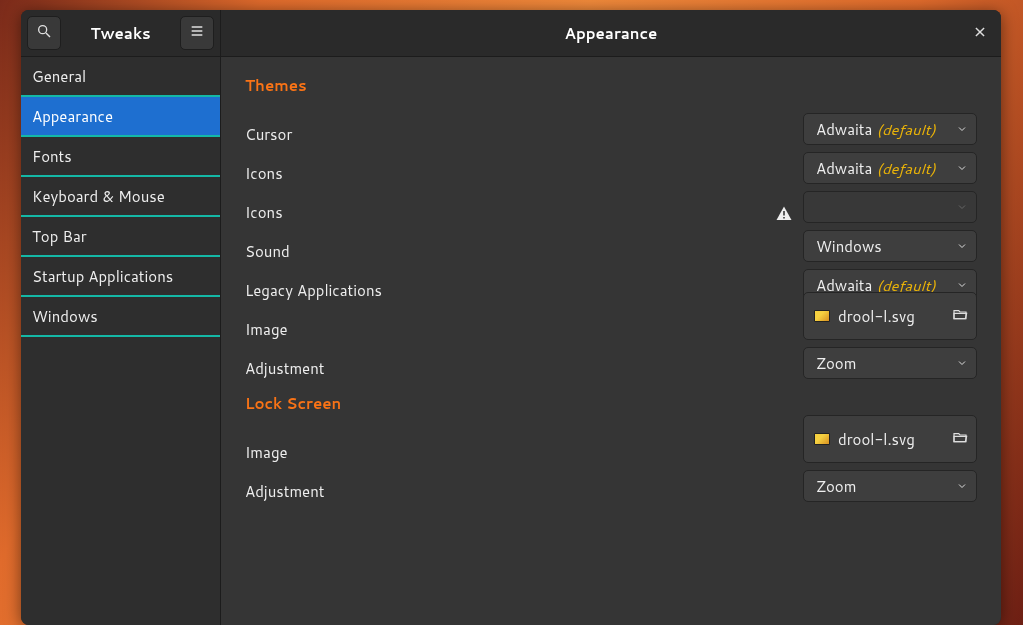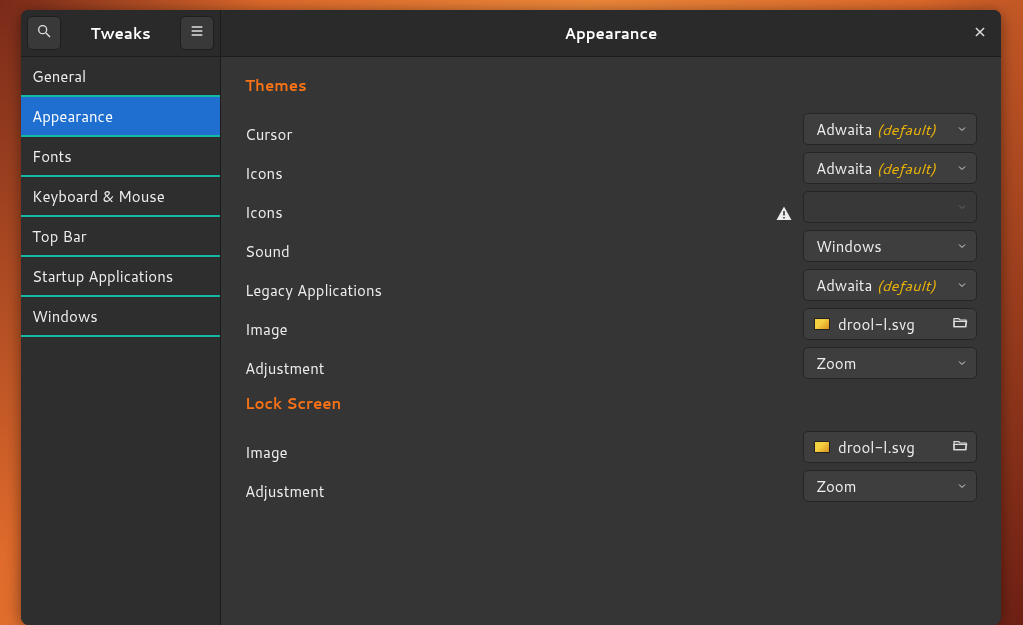--- a/index.html
+++ b/index.html
@@ -127,21 +127,21 @@
   background: #383838;
   color: #777;
   cursor: default;
 }
 .combo .val { flex: 1; white-space: nowrap; overflow: hidden; text-overflow: ellipsis; }
 .combo .suffix { font-style: italic; color: #eab308; }
 .combo.disabled .chev svg { stroke: #666; }
 .chev svg { width: 12px; height: 12px; stroke: #ddd; stroke-width: 2; fill: none; }
 .filebtn {
   width: 174px;
-  height: 32px;
+  height: 48px;
   background: #3e3e3e;
   border: 1px solid #252525;
   border-radius: 5px;
   display: flex;
   align-items: center;
   padding: 0 8px 0 10px;
   cursor: pointer;
   color: #eee;
   gap: 8px;
 }

